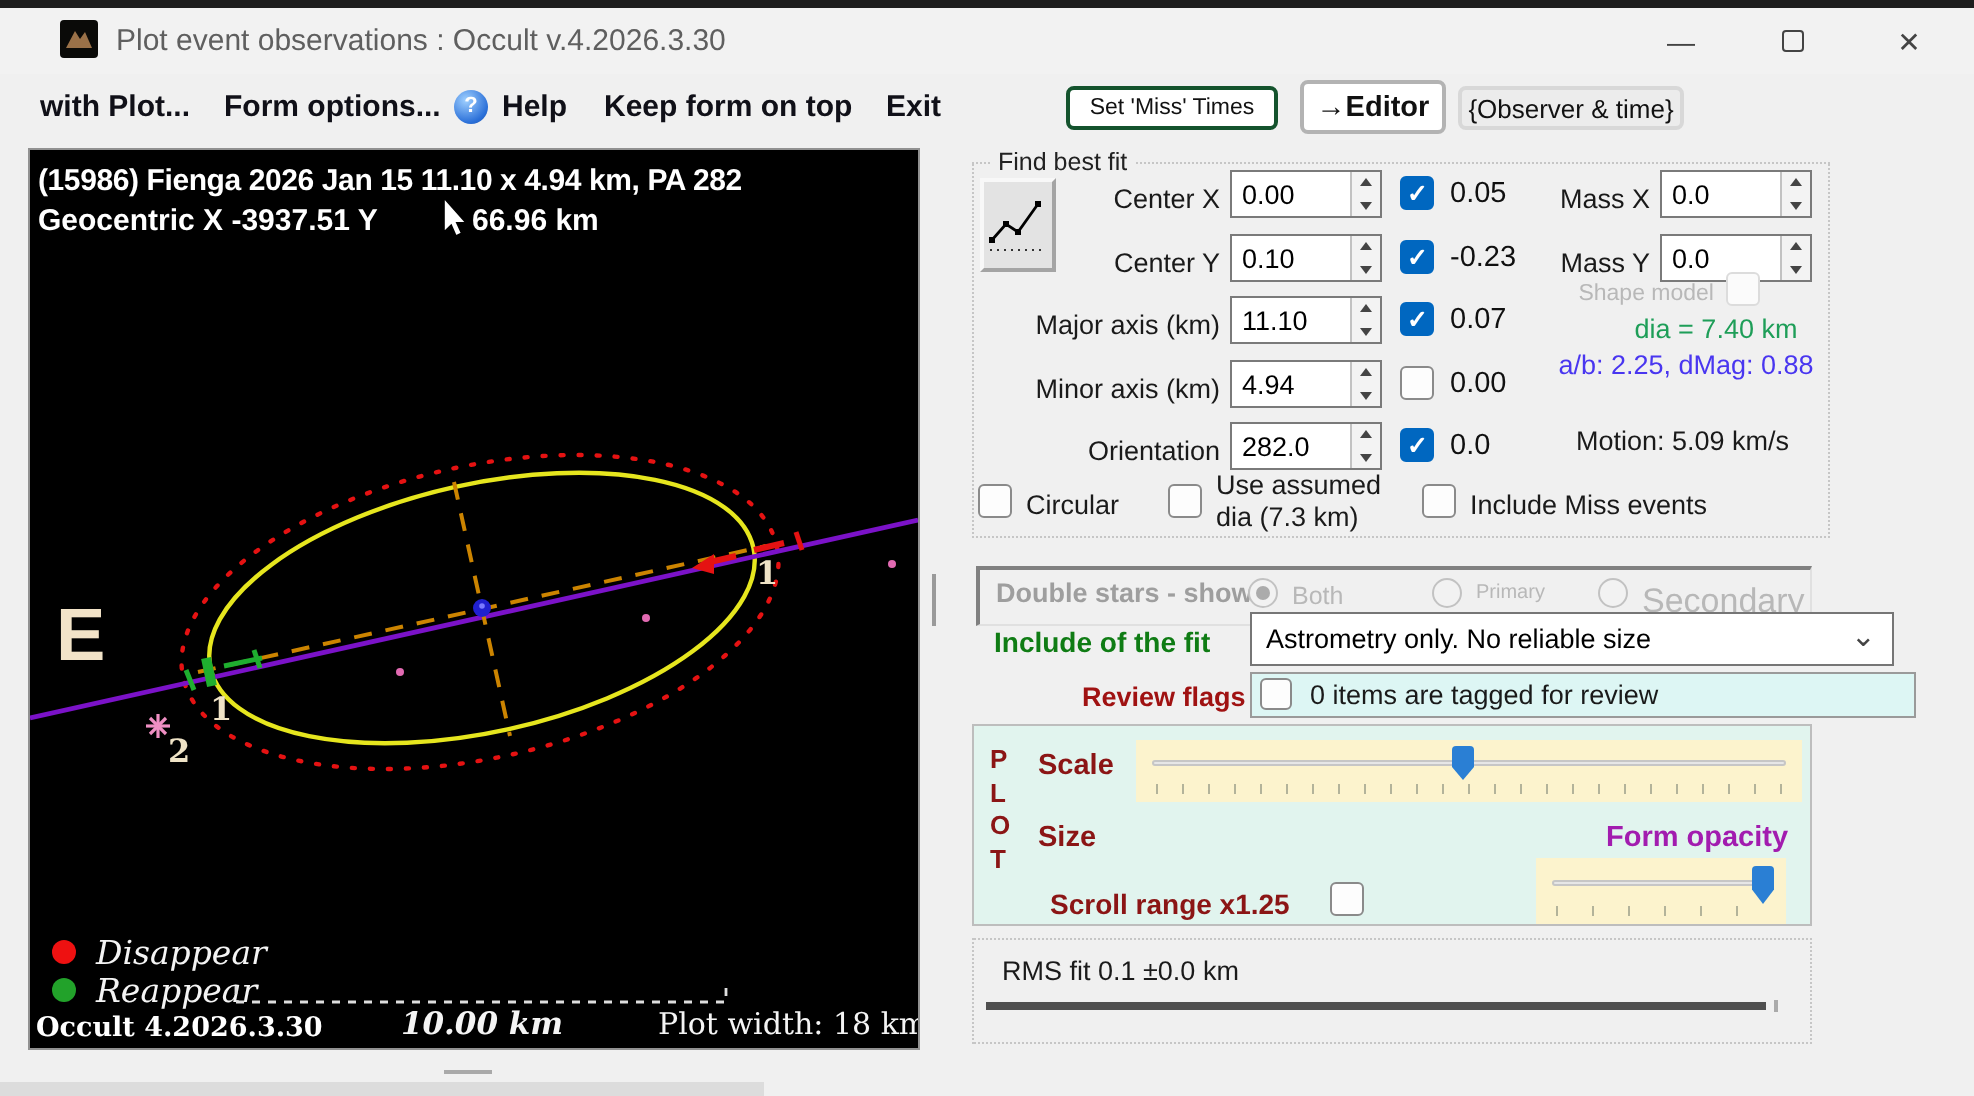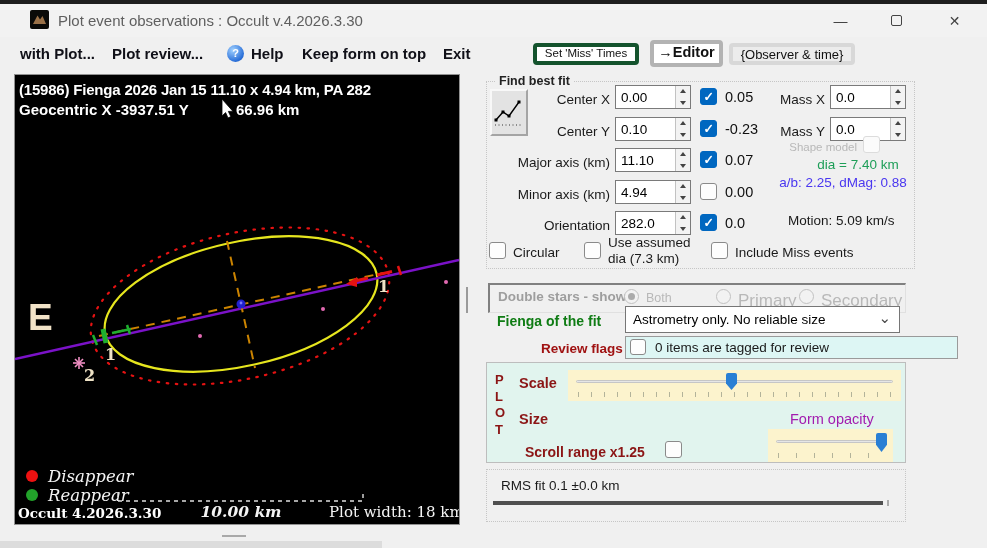--- a/index.html
+++ b/index.html
@@ -16,31 +16,31 @@
   #title { position:absolute; left:58px; top:8px; font-size:15px; color:#5f5f5f; }
   .wbtn { position:absolute; top:0; width:45px; height:33px; display:flex; align-items:center; justify-content:center;
           color:#444; font-size:14px; cursor:default; }
   #maxbox { width:11px; height:11px; border:1.2px solid #444; border-radius:2px; }
 
   
   .menu-item { position:absolute; top:45px; font-size:15px; font-weight:600; color:#101018; height:22px; }
   #helpicon { position:absolute; left:227px; top:45px; width:17px; height:17px; border-radius:50%;
               background:radial-gradient(circle at 35% 30%, #9fd0ff, #2a6fd8 70%, #1b4fa8);
               color:#fff; font-size:11px; font-weight:bold; text-align:center; line-height:17px; }
-  .tbtn { position:absolute; background:#fff; border:4px solid #14532d; border-radius:4px;
-          display:flex; justify-content:center; color:#111; }
+  .tbtn { position:absolute; background:#fff; border:2px solid #14532d; border-radius:4px;
+          display:flex; align-items:center; justify-content:center; color:#111; }
 
   
   #plot { position:absolute; left:14px; top:74px; width:446px; height:451px; background:#000;
           border:1px solid #919191; }
   #plot svg { position:absolute; left:0; top:0; }
 
   
   .groupbox { position:absolute; border:1px dotted #c6c6c6; }
-  .grouplabel { position:absolute; top:-8px; left:8px; background:#f0f0f0; padding:0 4px; font-size:12.5px; color:#222;font-weight:bold; }
+  .grouplabel { position:absolute; top:-8px; left:8px; background:#f0f0f0; padding:0 4px; font-size:12.5px; color:#222; }
   .flab { position:absolute; font-size:13.5px; color:#1a1a1a; }
   .rlab { text-align:right; }
   .spin { position:absolute; width:76px; height:24px; background:#fff; border:1px solid #7a7a7a; }
   .spin .val { position:absolute; left:5px; top:4px; font-size:13.5px; color:#000; }
   .spin .btns { position:absolute; right:0; top:0; width:15px; height:100%; border-left:1px solid #c2c2c2; display:flex; flex-direction:column; }
   .spin .btns div { flex:1; background:#f3f3f3; position:relative; }
   .spin .up::after { content:""; position:absolute; left:3.5px; top:3px; border-left:3.5px solid transparent; border-right:3.5px solid transparent; border-bottom:4.5px solid #444; }
   .spin .dn::after { content:""; position:absolute; left:3.5px; top:4px; border-left:3.5px solid transparent; border-right:3.5px solid transparent; border-top:4.5px solid #444; }
   .cb { position:absolute; width:17px; height:17px; border-radius:3px; background:#fdfdfd; border:1px solid #8a8a8a; }
   .cb.checked { background:#0067c0; border-color:#0067c0; }
@@ -50,29 +50,29 @@
   .greentxt { color:#1e9e58; } .bluetxt { color:#4936f0; }
   .graytxt { color:#b8b8b8; }
 
   
   #dsgroup { position:absolute; left:488px; top:283px; width:418px; height:30px; background:#f0f0f0;
              border-top:2px solid #808080; border-left:2px solid #808080; border-right:1px solid #e0e0e0; border-bottom:1px solid #e0e0e0; }
   .radio { position:absolute; width:15px; height:15px; border-radius:50%; background:#fff; border:1px solid #8a8a8a; }
   .radio.gray { border-color:#c2c2c2; background:#f2f2f2; }
   .radio.gray.sel::after { content:""; position:absolute; inset:3px; border-radius:50%; background:#ababab; }
 
-  #qualsel { position:absolute; left:625px; top:306px; width:275px; height:27px; background:#fff; border:1px solid #767676; }
+  #qualsel { position:absolute; left:625px; top:306px; width:322px; height:27px; background:#fff; border:1px solid #767676; }
   #qualsel .seltext { position:absolute; left:7px; top:5px; font-size:13.5px; color:#000; }
   #qualsel .chev { position:absolute; right:8px; top:2px; font-size:15px; color:#444; }
   #reviewbox { position:absolute; left:625px; top:336px; width:333px; height:23px; background:#ddf6f4; border:1px solid #9a9a9a; }
 
   
   #plotpanel { position:absolute; left:486px; top:362px; width:420px; height:101px; background:#e1f4ee; border:1px solid #bdbdbd; }
   .dred { color:#8b1515; font-weight:bold; }
-  .purple { color:#a21caf; font-weight:normal; }
+  .purple { color:#a21caf; font-weight:bold;margin-left:13px; }
   .slider { position:absolute; background:#fcf3cd; }
   .track { position:absolute; left:8px; right:8px; top:10px; height:3px; background:#e6e6e6; border:1px solid #c6c6c6; border-radius:2px; }
   .thumb { position:absolute; top:3px; width:11px; height:17px; background:#2a7fd4; border-radius:2px 2px 0 0;
            clip-path:polygon(0 0,100% 0,100% 62%,50% 100%,0 62%); }
   .ticks { position:absolute; left:10px; right:10px; top:22px; height:5px;
            background:repeating-linear-gradient(to right,#b3b39a 0,#b3b39a 1px,transparent 1px,transparent 13px); }
 
   #rmsgroup { position:absolute; left:486px; top:469px; width:420px; height:53px; border:1px dotted #c6c6c6; }
   #rmsbar { position:absolute; left:6px; top:31px; width:390px; height:3.5px; background:#4f4f4f; }
   #rmstick { position:absolute; left:400px; top:30px; width:2px; height:6px; background:#aaa; }
@@ -100,33 +100,33 @@
       </div>
     <div class="wbtn" style="left:874px;">
         <span id="maxbox"></span>
       </div>
     <div class="wbtn" style="left:932px;">
         <span>✕</span>
       </div>
   </div>
 
   <div class="menu-item" style="left:20px;">with Plot...</div>
-  <div class="menu-item" style="left:112px;">Plot review...</div>
+  <div class="menu-item" style="left:112px;">Form options...</div>
   <div id="helpicon">?</div>
   <div class="menu-item" style="left:251px;">Help</div>
   <div class="menu-item" style="left:302px;">Keep form on top</div>
   <div class="menu-item" style="left:443px;">Exit</div>
 
   <div class="tbtn" style="left:533px; top:43px; width:106px; height:22px; font-size:11.5px;">
       <span>Set 'Miss' Times</span>
     </div>
   <div class="tbtn" style="left:650px; top:40px; width:73px; height:27px; font-size:14.5px; font-weight:bold; border-color:#b3b3b3;">
       <span>→Editor</span>
     </div>
-  <div class="tbtn" style="left:729px; top:43px; width:126px; height:22px; font-size:13px; background:#ececec; border-color:#d8d8d8;">
+  <div class="tbtn" style="left:729px; top:43px; width:113px; height:22px; font-size:13px; background:#ececec; border-color:#d8d8d8;">
       <span>{Observer &amp; time}</span>
     </div>
 
   <div id="plot">
     <svg width="444" height="449" viewBox="0 0 444 449">
       <ellipse cx="225" cy="231" rx="152" ry="73" transform="rotate(-12.5 225 231)" fill="none" stroke="#e51212" stroke-width="2.2" stroke-dasharray="1.5 7.5" stroke-linecap="round"></ellipse>
       <ellipse cx="226" cy="229" rx="139" ry="62" transform="rotate(-12.5 226 229)" fill="none" stroke="#e6e61e" stroke-width="2.2"></ellipse>
       <line x1="0" y1="284" x2="444" y2="185" stroke="#7b12c8" stroke-width="2.4"></line>
       <line x1="84" y1="261" x2="368" y2="198" stroke="#cc8400" stroke-width="2" stroke-dasharray="9 7"></line>
       <line x1="212" y1="166" x2="240" y2="293" stroke="#cc8400" stroke-width="2" stroke-dasharray="9 7"></line>
@@ -280,25 +280,25 @@
   <div class="cb" style="left:584px; top:242px;"></div>
   <div class="flab" style="left:608px; top:235px; line-height:16px;"><span>Use assumed</span><br><span>dia (7.3 km)</span></div>
   <div class="cb" style="left:711px; top:242px;"></div>
   <div class="flab" style="left:735px; top:245px;">Include Miss events</div>
 
   <div id="dsgroup"></div>
   <div class="flab" style="left:498px; top:289px; font-weight:bold; color:#9e9e9e;">Double stars - show</div>
   <div class="radio gray sel" style="left:624px; top:289px;"></div>
   <div class="flab graytxt" style="left:646px; top:291px; font-size:12.5px;">Both</div>
   <div class="radio gray" style="left:716px; top:289px;"></div>
-  <div class="flab graytxt" style="left:738px; top:291px; font-size:17px;">Primary</div>
+  <div class="flab graytxt" style="left:738px; top:291px; font-size:10px;">Primary</div>
   <div class="radio gray" style="left:799px; top:289px;"></div>
   <div class="flab graytxt" style="left:821px; top:291px; font-size:17px;">Secondary</div>
 
-  <div class="flab" style="left:497px; top:313px; font-weight:bold; color:#0f7c14; font-size:14px;">Fienga of the fit</div>
+  <div class="flab" style="left:497px; top:313px; font-weight:bold; color:#0f7c14; font-size:14px;">Include of the fit</div>
   <div id="qualsel">
     <span class="seltext">Astrometry only. No reliable size</span>
     <span class="chev">⌄</span>
   </div>
 
   <div class="flab" style="left:541px; top:341px; font-weight:bold; color:#a01212;">Review flags</div>
   <div id="reviewbox">
     <div class="cb" style="left:4px; top:2px; width:16px; height:16px;"></div>
     <div class="flab" style="left:29px; top:3px;">0 items are tagged for review</div>
   </div>

